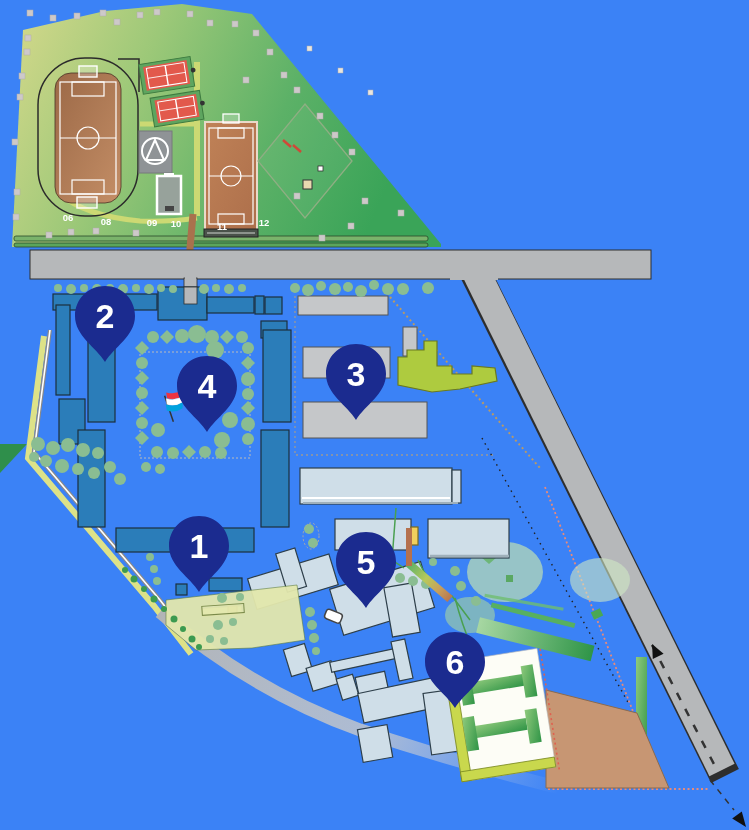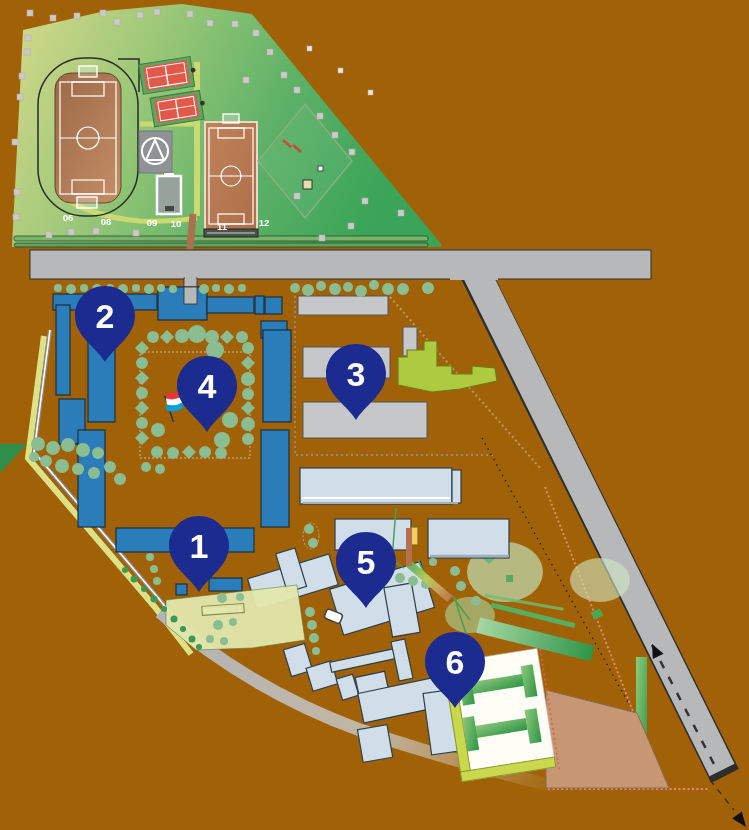--- a/index.html
+++ b/index.html
@@ -1,16 +1,16 @@
 <!DOCTYPE html>
 <html><head>
 <meta charset="utf-8">
 <style>
   html,body{margin:0;padding:0;background:#ffffff;}
-  .map-container{position:relative;width:749px;height:830px;background:#a16207;overflow:hidden;
+  .map-container{position:relative;width:749px;height:830px;background:#3b82f6;overflow:hidden;
     font-family:"Liberation Sans", sans-serif;}
   svg{position:absolute;left:0;top:0;}
   .pin-text{font-family:"Liberation Sans", sans-serif;font-weight:bold;}
 </style>
 </head>
 <body>
 
 <div class="map-container">
 <svg width="749" height="830" viewBox="0 0 749 830" xmlns="http://www.w3.org/2000/svg">
   <defs>

